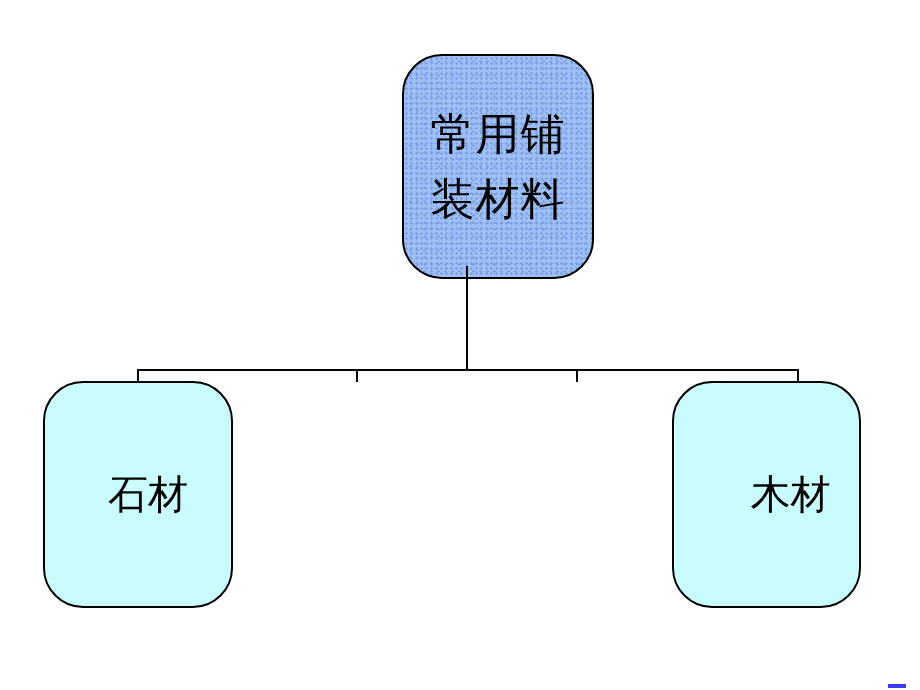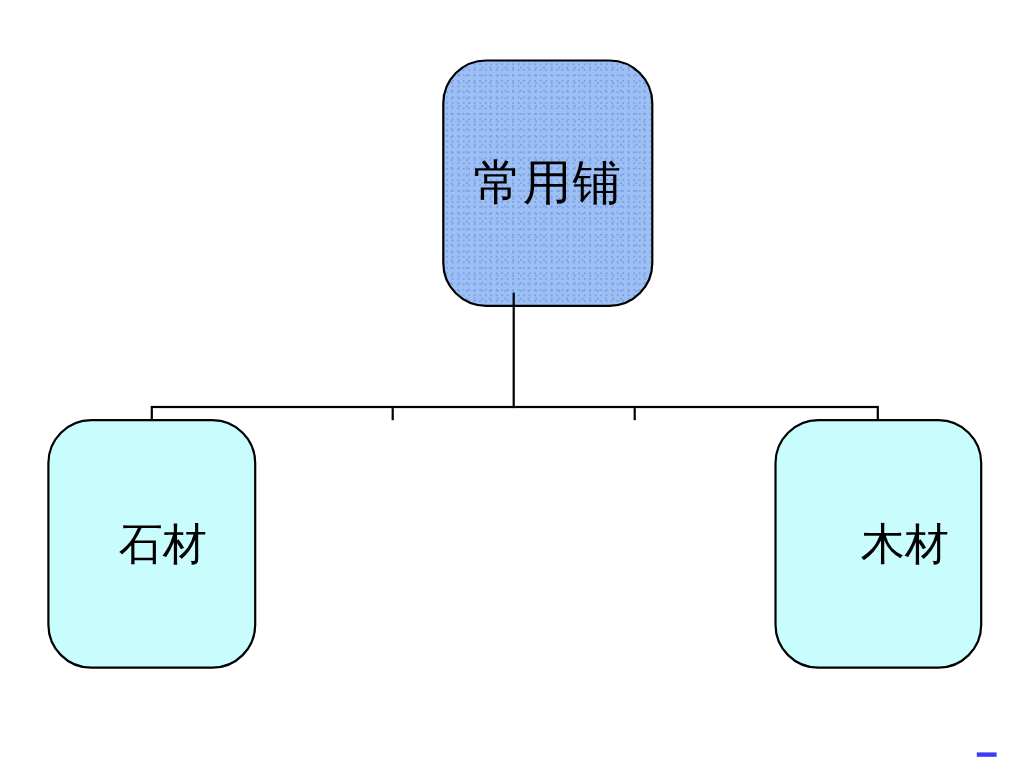--- a/index.html
+++ b/index.html
@@ -49,21 +49,21 @@
     height: 227px;
     border-radius: 40px;
     background-color: var(--child-fill, #c9fdfd);
     font-size: 40px;
     line-height: 1;
     white-space: nowrap;
   }
   .node.child-1 { left: 43px;  width: 190px; padding-left: 20px; }
   .node.child-2 { left: 264px; width: 187px; }
   .node.child-3 { left: 483px; width: 189px; }
-  .node.child-4 { left: 704px; width: 189px; padding-left: 48px; }
+  .node.child-4 { left: 672px; width: 189px; padding-left: 48px; }
 
   .conn {
     position: absolute;
     background: var(--connector, #000);
   }
   .conn.v-main { left: 466px; top: 266px; width: 2px; height: 105px; }
   .conn.h-bar  { left: 137px; top: 369px; width: 662px; height: 2px; }
   .conn.stub   { top: 371px; width: 2px; height: 11px; }
   .conn.stub-1 { left: 137px; }
   .conn.stub-2 { left: 356px; }
@@ -79,20 +79,21 @@
     background: var(--corner-marker, #3c3cf2);
   }
 </style>
 </head>
 <body>
 
 <div class="canvas">
 
   <div class="node root">
     <span>常用铺</span>
+    <span>装材料</span>
   </div>
 
   <div class="conn v-main"></div>
   <div class="conn h-bar"></div>
   <div class="conn stub stub-1"></div>
   <div class="conn stub stub-2"></div>
   <div class="conn stub stub-3"></div>
   <div class="conn stub stub-4"></div>
 
   <div class="node child child-1">

